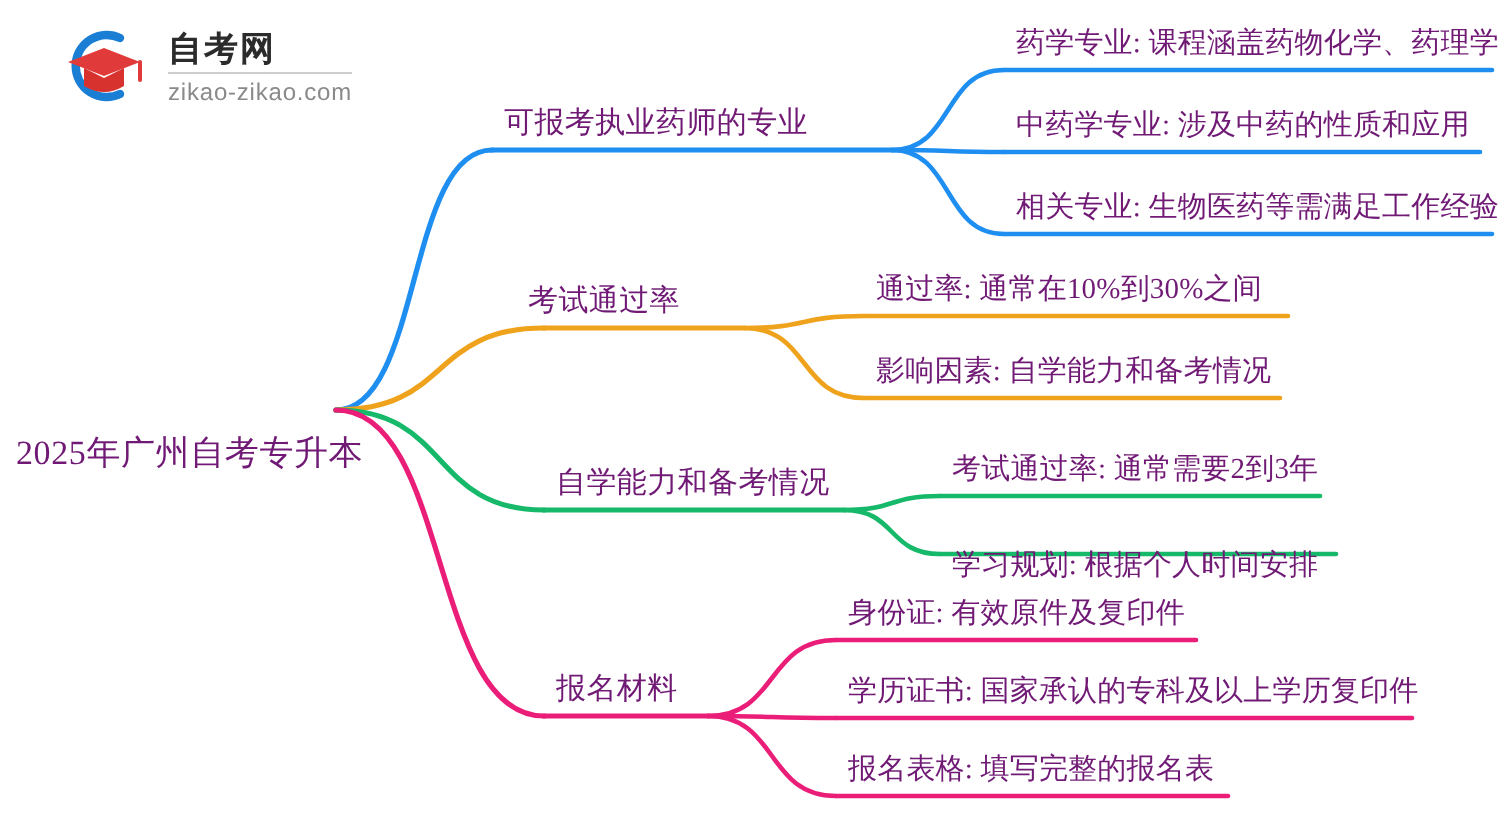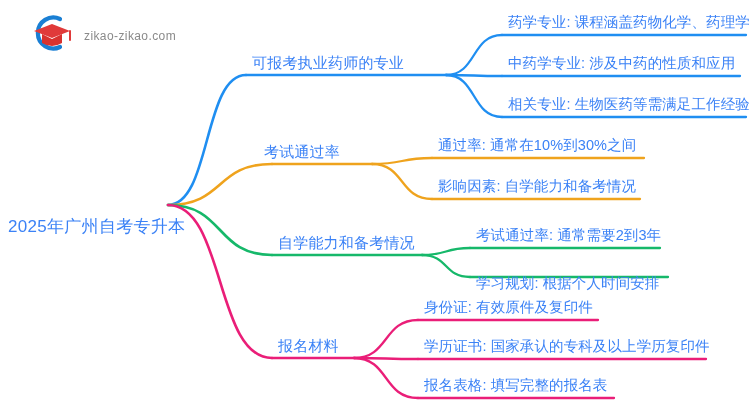--- a/index.html
+++ b/index.html
@@ -50,23 +50,24 @@
     position: absolute;
     left: 0; top: 0;
     width: 750px; height: 410px;
     pointer-events: none;
   }
   #connectors path { fill: none; stroke-linecap: round; stroke-linejoin: round; }
 
   
   .node {
     position: absolute;
-    color: #3b82f6;
+    color: #701a75;
     white-space: nowrap;
     line-height: 1.15;
+    font-family: Liberation Serif, serif;
   }
   .node-root {
     font-size: 17px;
     font-weight: 500;
     letter-spacing: 0.3px;
     margin-top: 20px;
   }
   .node-branch {
     font-size: 15px;
     letter-spacing: 0.2px;
@@ -82,20 +83,21 @@
 <div id="mindmap-root">
 
   <div id="logo">
     <svg id="logo-mark" viewBox="0 0 46 42">
       <path d="M30 7 A15.5 15.5 0 1 0 30 35" fill="none" stroke="#1a7fd4" stroke-width="4.2" stroke-linecap="round"></path>
       <path d="M22 12 L40 19 L22 26 L4 19 Z" fill="#e03a3a"></path>
       <path d="M12 22 L12 31 Q22 37 32 31 L32 22 L22 27 Z" fill="#d8322f"></path>
       <path d="M40 19 L40 28" stroke="#e03a3a" stroke-width="2" stroke-linecap="round"></path>
     </svg>
     <div id="logo-text">
+      <span id="logo-title">自考网</span>
       <span id="logo-domain">zikao-zikao.com</span>
     </div>
   </div>
 
   <svg id="connectors" viewBox="0 0 750 410">
       <path d="M168,205 C210.9,205 203.1,75 246,75" stroke="#1f8ef1" stroke-width="2.6"></path>
       <path d="M246,75 L446,75" stroke="#1f8ef1" stroke-width="2.6"></path>
       <path d="M446,75 C476.8,75 471.2,35 502,35" stroke="#1f8ef1" stroke-width="2.3"></path>
       <path d="M502,35 L746,35" stroke="#1f8ef1" stroke-width="2.3"></path>
       <path d="M446,75 C476.8,75 471.2,76 502,76" stroke="#1f8ef1" stroke-width="2.3"></path>

